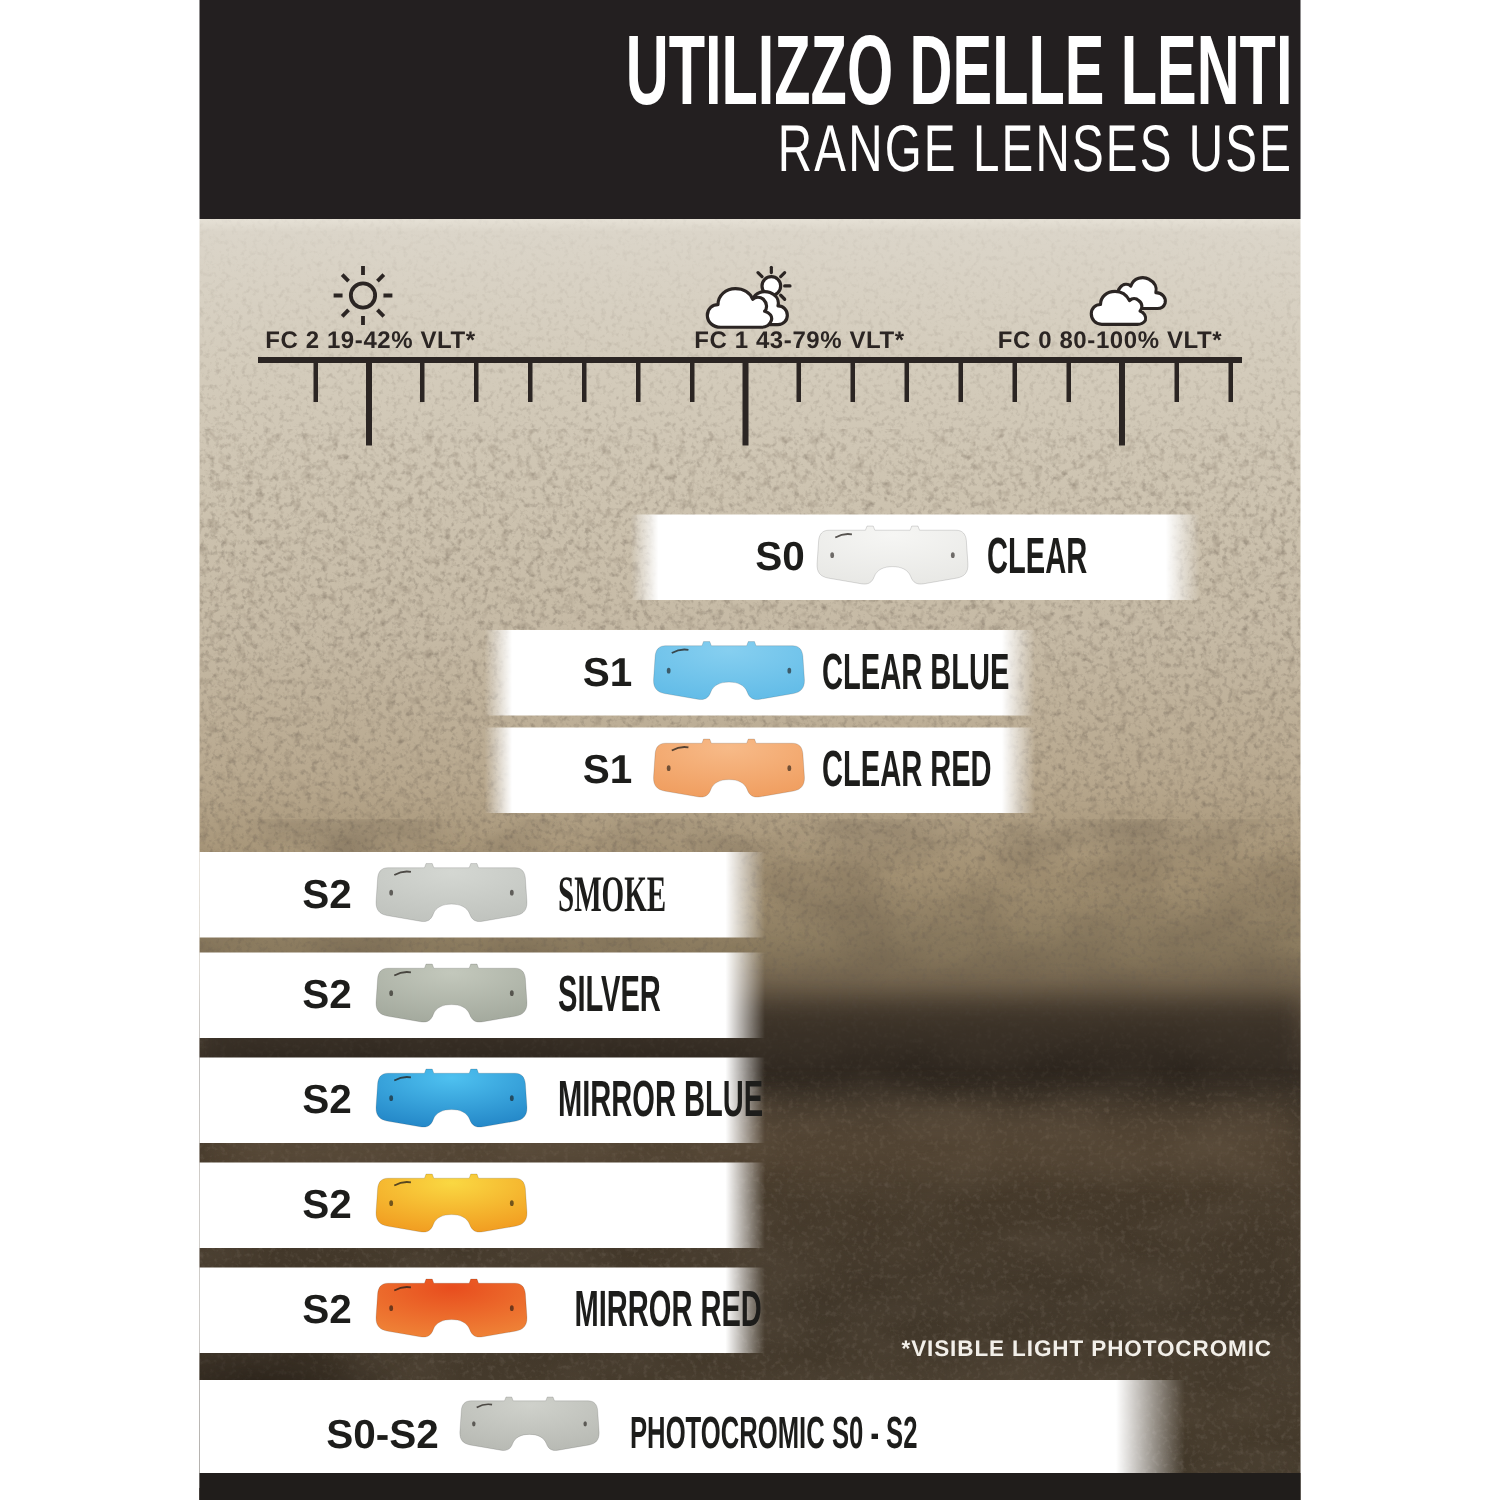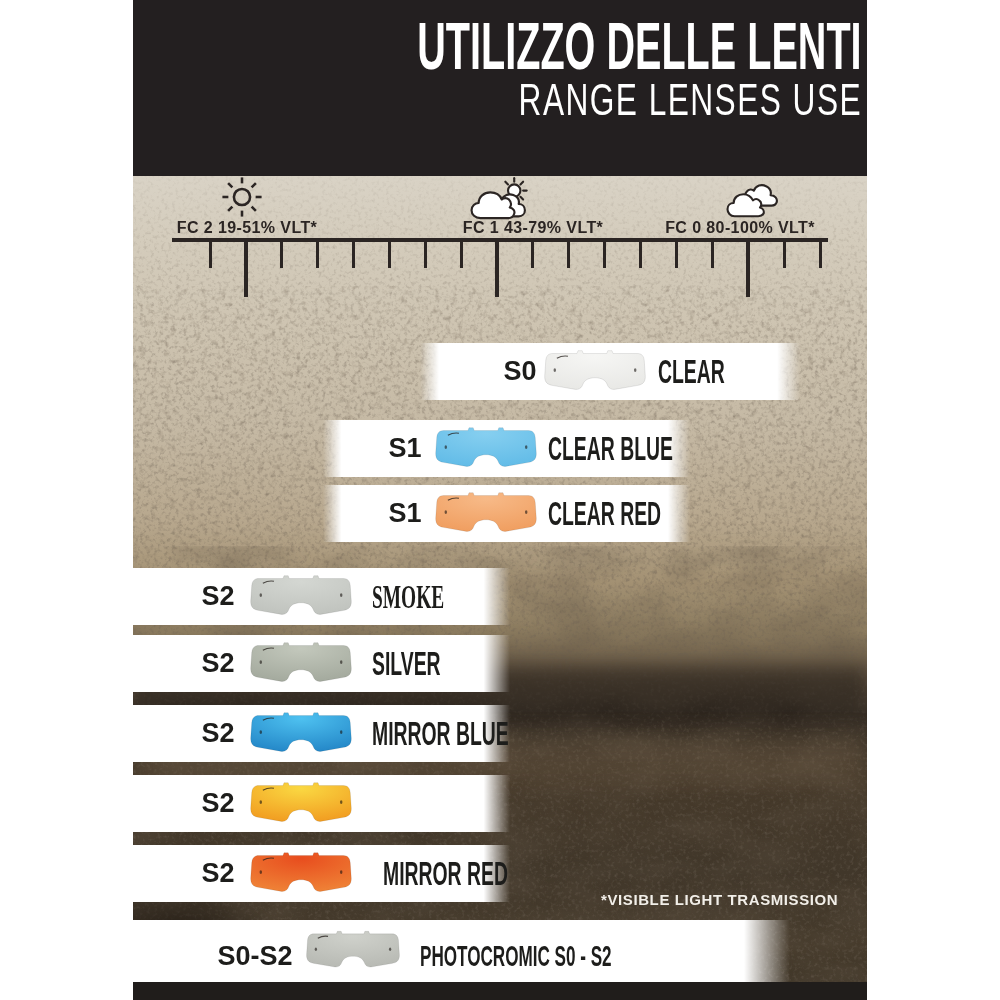--- a/index.html
+++ b/index.html
@@ -1,21 +1,21 @@
 <!DOCTYPE html>
 <html><head>
 <meta charset="utf-8">
 <style>
   html,body{margin:0;padding:0;background:#ffffff;}
   .page{position:relative;width:1000px;height:1000px;background:#ffffff;overflow:hidden;
         font-family:"Liberation Sans", sans-serif;}
   .abs{position:absolute;}
 
   
-  .header{left:133px;top:0;width:734px;height:176px;background:#231f20;z-index:5;}
+  .header{left:133px;top:0;width:734px;height:146px;background:#231f20;z-index:5;}
   .title{position:absolute;right:5px;top:13px;color:#ffffff;font-weight:bold;
          font-size:66px;line-height:66px;white-space:nowrap;
          transform:scaleX(0.60);transform-origin:right center;}
   .subtitle{position:absolute;right:5px;top:78px;color:#ffffff;font-weight:normal;
          font-size:44px;line-height:44px;letter-spacing:2px;white-space:nowrap;
          transform:scaleX(0.72);transform-origin:right center;}
 
   
   .scene{left:133px;top:146px;width:734px;height:854px;overflow:hidden;z-index:0;
     background:linear-gradient(180deg,
@@ -102,21 +102,21 @@
      <circle cx="27" cy="27" r="9.5"></circle>
      <line x1="43" y1="27" x2="50" y2="27"></line>
           <line x1="38.3" y1="38.3" x2="43.3" y2="43.3"></line>
      <line x1="27" y1="43" x2="27" y2="50"></line>
           <line x1="15.7" y1="38.3" x2="10.7" y2="43.3"></line>
      <line x1="11" y1="27" x2="4" y2="27"></line>
           <line x1="15.7" y1="15.7" x2="10.7" y2="10.7"></line>
      <line x1="27" y1="11" x2="27" y2="4"></line>
           <line x1="38.3" y1="15.7" x2="43.3" y2="10.7"></line>
    </svg></div>
-      <div class="abs scale-label" style="left:247px;top:219px;">FC 2 19-51% VLT*</div>
+      <div class="abs scale-label" style="left:247px;top:219px;">FC 2 19-42% VLT*</div>
       <div class="abs scale-icon" style="left:500px;top:177px;transform:translateX(-50%);"><svg width="64" height="45" viewBox="0 0 72 50" stroke="#2b2523" stroke-width="2.4" stroke-linejoin="round" stroke-linecap="round">
      <g fill="#ffffff">
        <circle cx="52" cy="15" r="7"></circle>
      </g>
      <g fill="none">
        <line x1="52" y1="5" x2="52" y2="1"></line>
             <line x1="59" y1="8" x2="62" y2="5"></line>
        <line x1="62" y1="15" x2="66" y2="15"></line>
             <line x1="59" y1="22" x2="62" y2="25"></line>
        <line x1="45" y1="8" x2="42" y2="5"></line>
@@ -316,15 +316,15 @@
     <path d="M40,32 q16,-9 32,-6" stroke="rgba(35,30,25,0.75)" stroke-width="3.5" fill="none"></path>
     <ellipse cx="34" cy="66" rx="3.6" ry="5.5" fill="rgba(25,20,16,0.6)"></ellipse>
     <ellipse cx="266" cy="66" rx="3.6" ry="5.5" fill="rgba(25,20,16,0.6)"></ellipse>
   </svg></div>
     <div class="lens-name small" style="left:287px;">
           <span>PHOTOCROMIC S0 - S2</span>
         </div>
   </div>
     </div>
 
-  <div class="abs footnote" style="color: rgb(242, 239, 233);">*VISIBLE LIGHT TRASMISSION</div>
+  <div class="abs footnote" style="color: rgb(242, 239, 233);">*VISIBLE LIGHT PHOTOCROMIC</div>
   <div class="abs footer-strip"></div>
 </div>
 
 </body></html>

